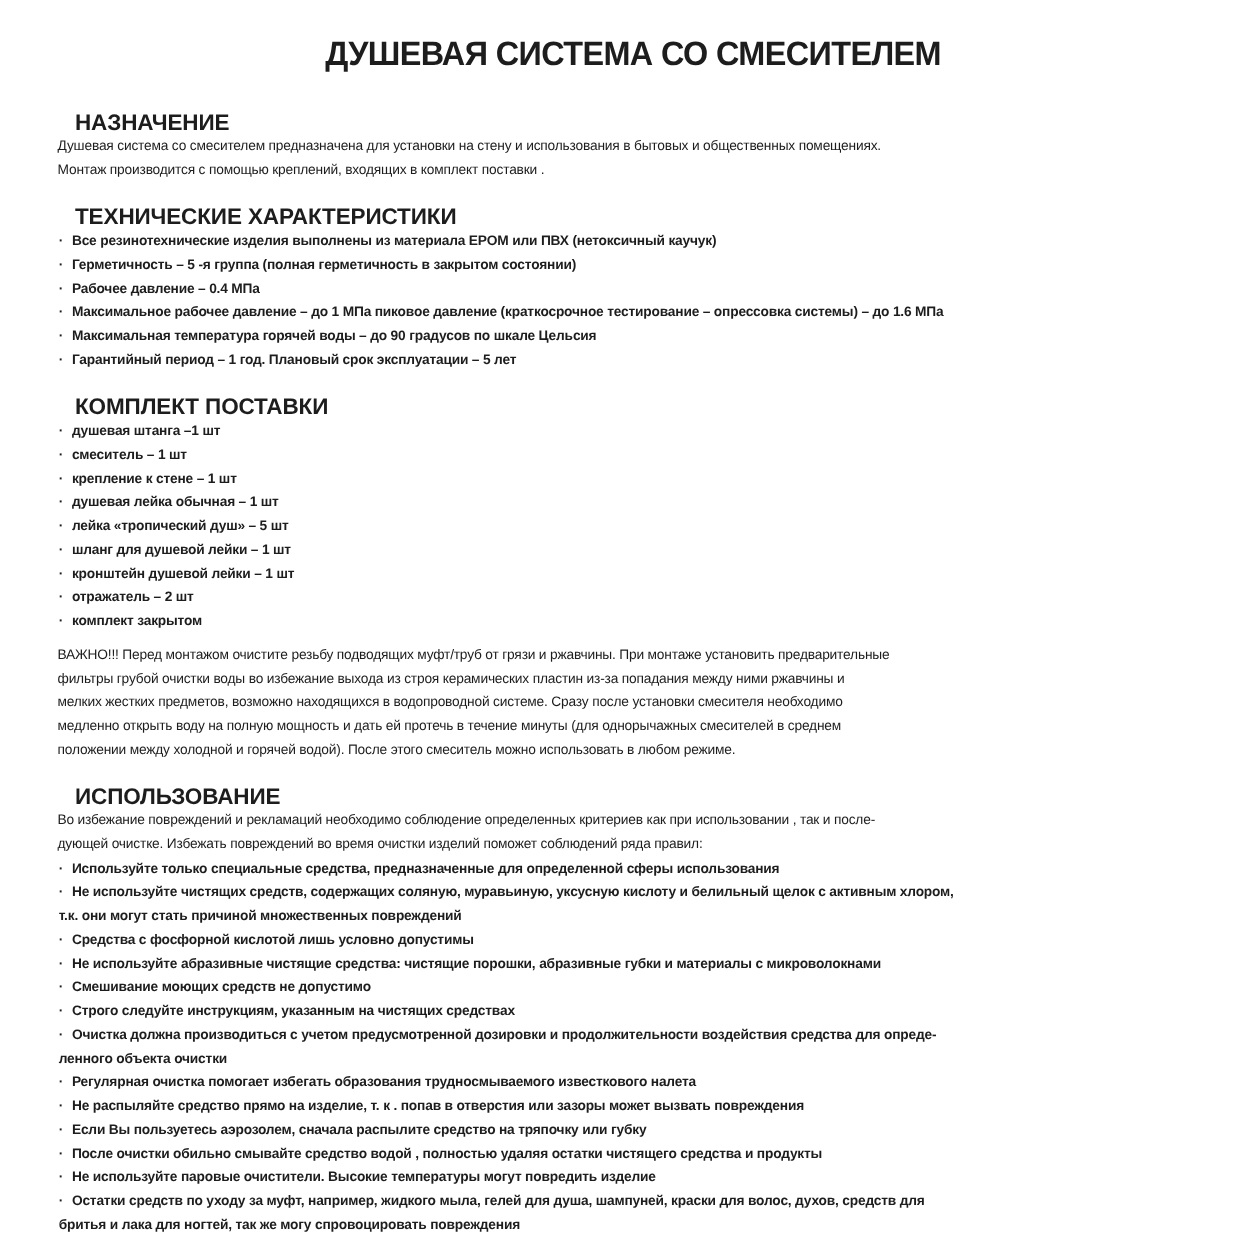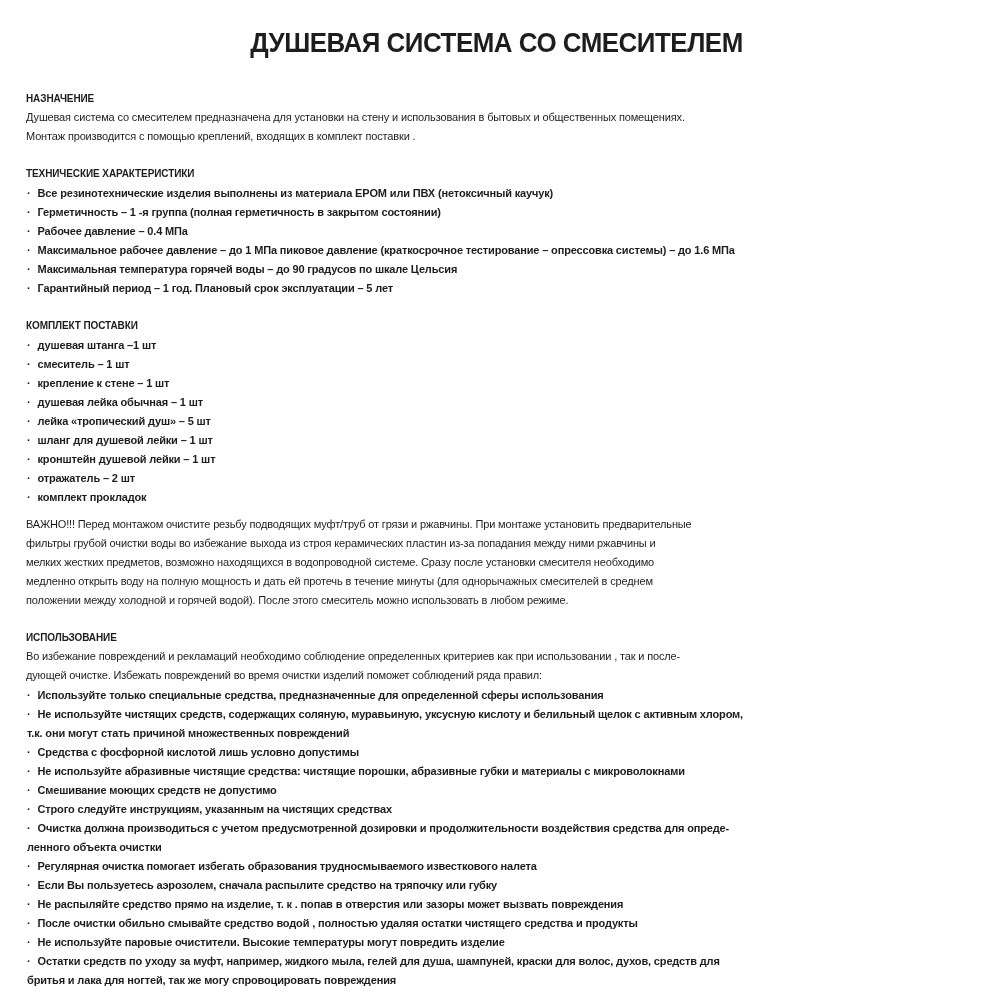--- a/index.html
+++ b/index.html
@@ -7,35 +7,35 @@
   body {
     width: 1000px;
     height: 1000px;
     background: #ffffff;
     color: #1d1d1d;
     font-family: "Liberation Sans", "DejaVu Sans", sans-serif;
     overflow: hidden;
   }
   .page {
     width: 1000px;
-    padding: 27px 33px 10px 26px;
+    padding: 27px 33px 10px 46px;
   }
   .title {
     margin: 0 0 30px 0;
     text-align: center;
     font-size: 27px;
     line-height: 32px;
     font-weight: 700;
     letter-spacing: -0.5px;
     transform: scaleX(0.96);
     transform-origin: 50% 50%;
   }
   h2 {
-    margin: 18px 0 0 0;
-    font-size: 10px;
+    margin: 18px 0 0 14px;
+    font-size: 18px;
     line-height: 19px;
     font-weight: 700;
     letter-spacing: -0.1px;
   }
   .para, .li {
     margin: 0;
     font-size: 11px;
     line-height: 19px;
     letter-spacing: -0.15px;
     white-space: pre-line;
@@ -58,40 +58,40 @@
   <section>
     <h2>НАЗНАЧЕНИЕ</h2>
     <p class="para">Душевая система со смесителем предназначена для установки на стену и использования в бытовых и общественных помещениях.
 Монтаж производится с помощью креплений, входящих в комплект поставки .</p>
   </section>
 
   <section>
     <h2>ТЕХНИЧЕСКИЕ ХАРАКТЕРИСТИКИ</h2>
     <div class="list">
       <div class="li">Все резинотехнические изделия выполнены из материала EPOM или ПВХ (нетоксичный каучук)</div>
-      <div class="li">Герметичность – 1 -я группа (полная герметичность в закрытом состоянии)</div>
+      <div class="li">Герметичность – 5 -я группа (полная герметичность в закрытом состоянии)</div>
       <div class="li">Рабочее давление – 0.4 МПа</div>
       <div class="li">Максимальное рабочее давление – до 1 МПа пиковое давление (краткосрочное тестирование – опрессовка системы) – до 1.6 МПа</div>
       <div class="li">Максимальная температура горячей воды – до 90 градусов по шкале Цельсия</div>
       <div class="li">Гарантийный период – 1 год. Плановый срок эксплуатации – 5 лет</div>
     </div>
   </section>
 
   <section>
     <h2>КОМПЛЕКТ ПОСТАВКИ</h2>
     <div class="list">
       <div class="li">душевая штанга –1 шт</div>
       <div class="li">смеситель – 1 шт</div>
       <div class="li">крепление к стене – 1 шт</div>
       <div class="li">душевая лейка обычная – 1 шт</div>
       <div class="li">лейка «тропический душ» – 5 шт</div>
       <div class="li">шланг для душевой лейки – 1 шт</div>
       <div class="li">кронштейн душевой лейки – 1 шт</div>
       <div class="li">отражатель – 2 шт</div>
-      <div class="li">комплект прокладок</div>
+      <div class="li">комплект закрытом</div>
     </div>
   </section>
 
   <section>
     <p class="para vazhno">ВАЖНО!!! Перед монтажом очистите резьбу подводящих муфт/труб от грязи и ржавчины. При монтаже установить предварительные
 фильтры грубой очистки воды во избежание выхода из строя керамических пластин из-за попадания между ними ржавчины и
 мелких жестких предметов, возможно находящихся в водопроводной системе. Сразу после установки смесителя необходимо
 медленно открыть воду на полную мощность и дать ей протечь в течение минуты (для однорычажных смесителей в среднем
 положении между холодной и горячей водой). После этого смеситель можно использовать в любом режиме.</p>
   </section>
@@ -104,22 +104,22 @@
       <div class="li">Используйте только специальные средства, предназначенные для определенной сферы использования</div>
       <div class="li">Не используйте чистящих средств, содержащих соляную, муравьиную, уксусную кислоту и белильный щелок с активным хлором,
 т.к. они могут стать причиной множественных повреждений</div>
       <div class="li">Средства с фосфорной кислотой лишь условно допустимы</div>
       <div class="li">Не используйте абразивные чистящие средства: чистящие порошки, абразивные губки и материалы с микроволокнами</div>
       <div class="li">Смешивание моющих средств не допустимо</div>
       <div class="li">Строго следуйте инструкциям, указанным на чистящих средствах</div>
       <div class="li">Очистка должна производиться с учетом предусмотренной дозировки и продолжительности воздействия средства для опреде-
 ленного объекта очистки</div>
       <div class="li">Регулярная очистка помогает избегать образования трудносмываемого известкового налета</div>
+      <div class="li">Не распыляйте средство прямо на изделие, т. к . попав в отверстия или зазоры может вызвать повреждения</div>
       <div class="li">Если Вы пользуетесь аэрозолем, сначала распылите средство на тряпочку или губку</div>
-      <div class="li">Не распыляйте средство прямо на изделие, т. к . попав в отверстия или зазоры может вызвать повреждения</div>
       <div class="li">После очистки обильно смывайте средство водой , полностью удаляя остатки чистящего средства и продукты</div>
       <div class="li">Не используйте паровые очистители. Высокие температуры могут повредить изделие</div>
       <div class="li">Остатки средств по уходу за муфт, например, жидкого мыла, гелей для душа, шампуней, краски для волос, духов, средств для
 бритья и лака для ногтей, так же могу спровоцировать повреждения</div>
     </div>
   </section>
 
 </div>
 
 </body></html>

